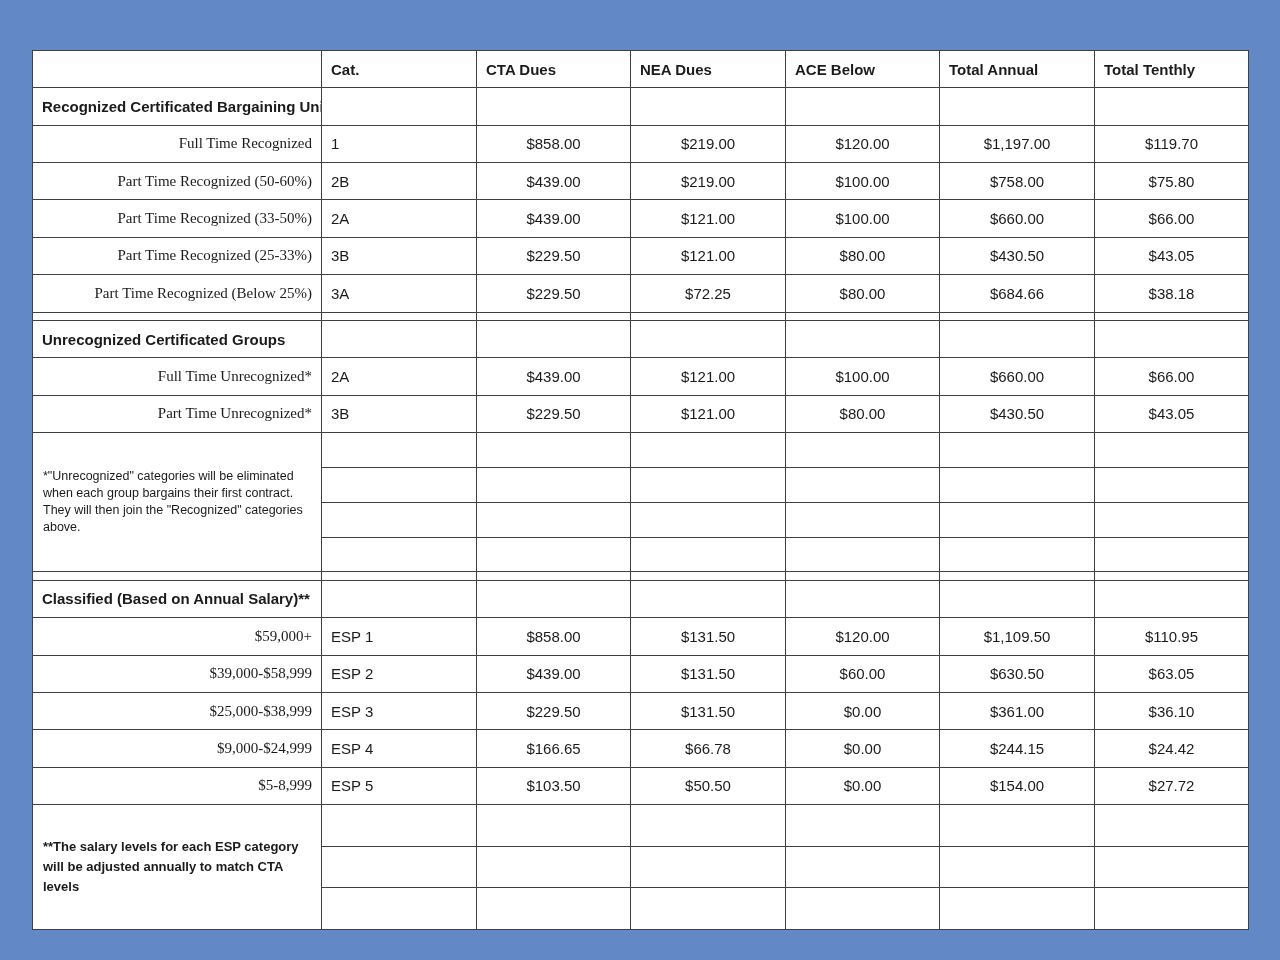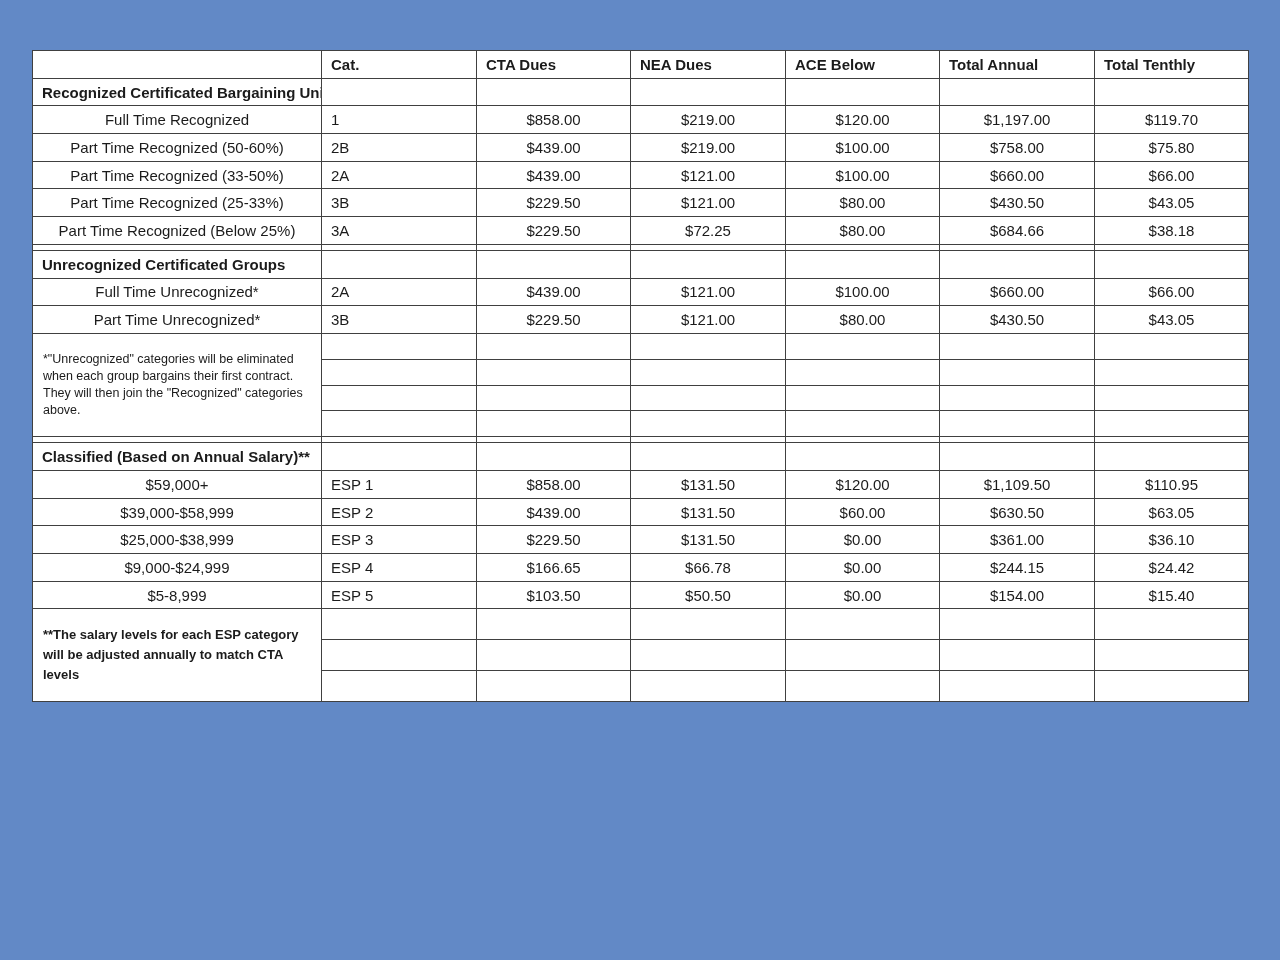--- a/index.html
+++ b/index.html
@@ -19,37 +19,37 @@
     overflow:hidden;
   }
   .table-wrap{
     position:absolute;
     left:32px;top:50px;
   }
   table{
     border-collapse:collapse;
     table-layout:fixed;
     width:1215px;
-    height:652px;
+    height:880px;
     background:var(--cell-bg);
   }
   th,td{
     border:1px solid var(--border);
     padding:2px 9px;
     font-size:15px;
     vertical-align:middle;
     overflow:hidden;
     white-space:nowrap;
     background:var(--cell-bg);
   }
   th{
     text-align:left;
     font-weight:bold;
   }
-  td.row-label{text-align:center;}
+  td.row-label{text-align:right;font-family:Liberation Serif, serif;}
   td.section-label{font-weight:bold;}
   td.cat{text-align:left;}
   td.money{text-align:center;}
   td.note{
     font-size:12.5px;
     font-weight:normal;
     white-space:normal;
     line-height:1.38;
     padding:6px 10px;
     vertical-align:middle;
@@ -264,21 +264,21 @@
           <td class="money">$244.15</td>
           <td class="money">$24.42</td>
         </tr>
         <tr>
           <td class="row-label">$5-8,999</td>
           <td class="cat">ESP 5</td>
           <td class="money">$103.50</td>
           <td class="money">$50.50</td>
           <td class="money">$0.00</td>
           <td class="money">$154.00</td>
-          <td class="money">$15.40</td>
+          <td class="money">$27.72</td>
         </tr>
         <tr>
           <td class="footnote" rowspan="3">**The salary levels for each ESP category will be adjusted annually to match CTA levels</td>
           <td></td>
           <td></td>
           <td></td>
           <td></td>
           <td></td>
           <td></td>
         </tr>

